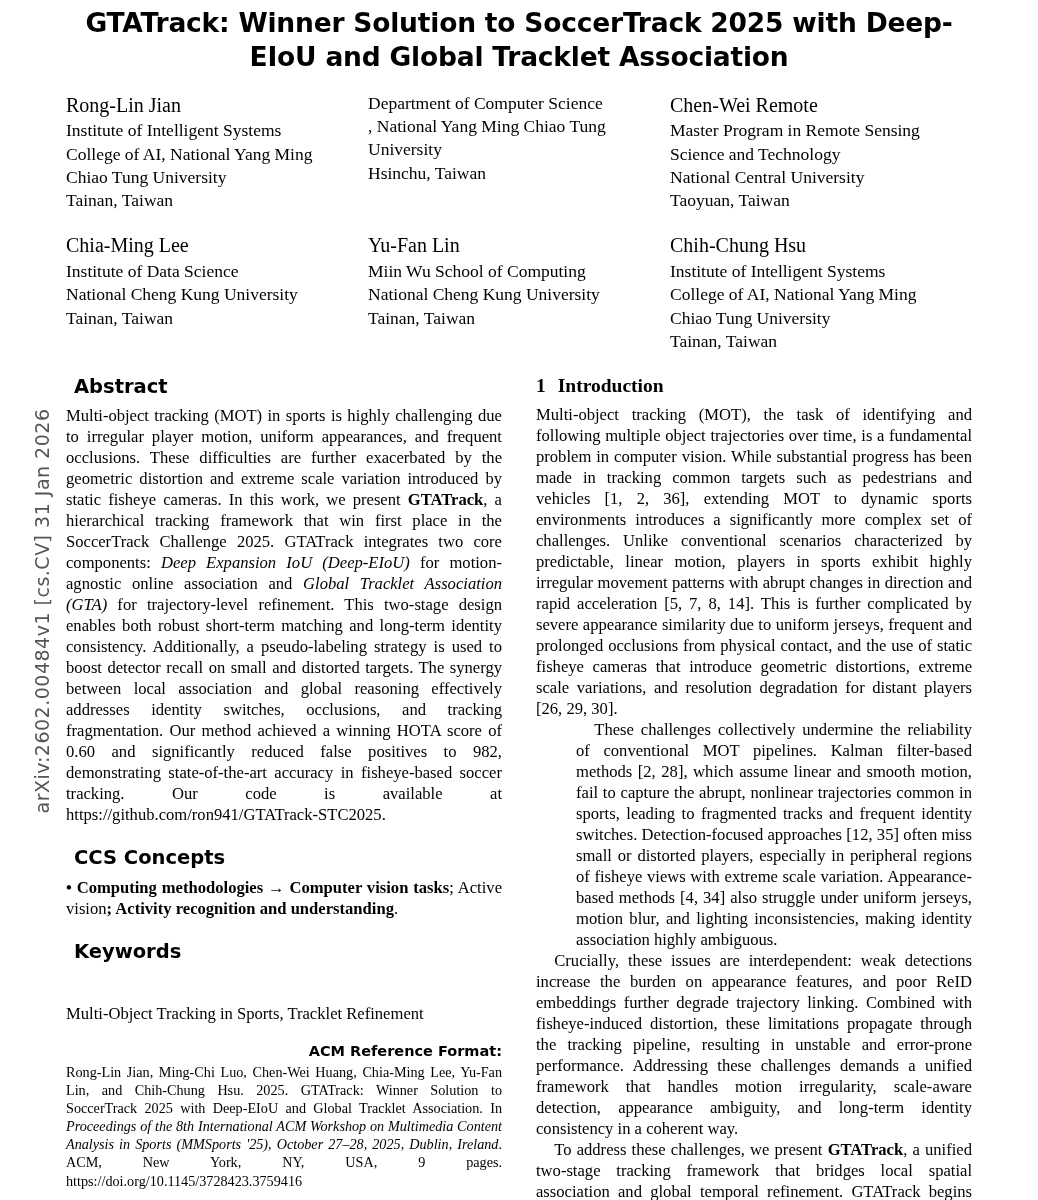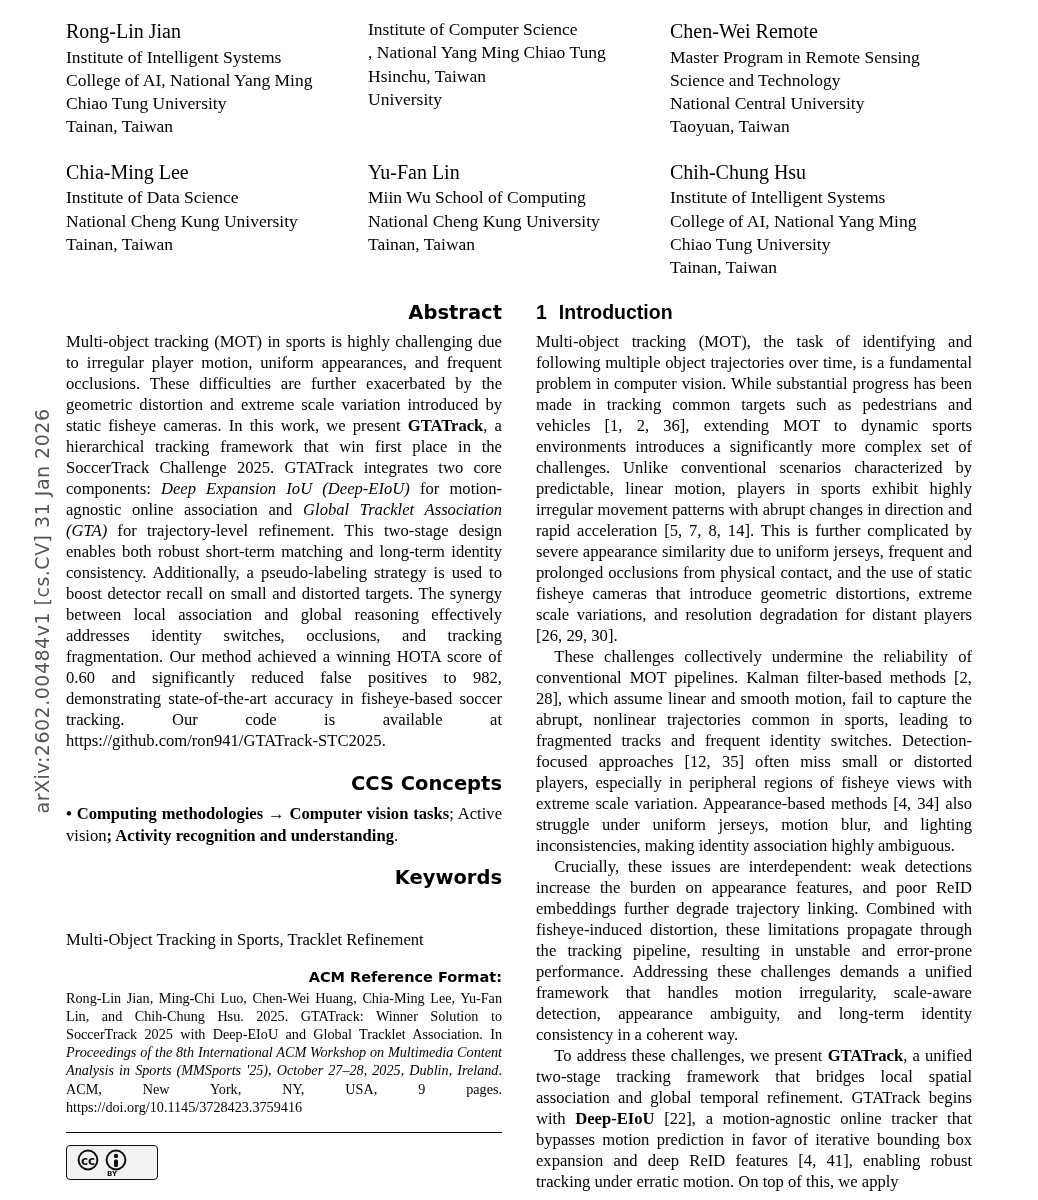--- a/index.html
+++ b/index.html
@@ -73,47 +73,47 @@
     margin-top: 22px;
     gap: 34px;
   }
   .col {
     width: 436px;
   }
   h2.sec {
     font-family: "DejaVu Sans", sans-serif;
     font-weight: bold;
     font-size: 19.5px;
-    margin: 0 0 8px 0;
-    text-align: right;
+    margin: 0 0 8px 8px;
   }
   h2.sec.spaced {
     margin-top: 20px;
   }
   .sec-num-title {
-    font-family: Liberation Sans, sans-serif;
+    font-family: Liberation Serif, serif;
     font-weight: bold;
     font-size: 19.5px;
     margin: 0 0 8px 0;
   }
   .sec-num-title .num {
     margin-right: 12px;
   }
   p.body {
     font-size: 16.6px;
     line-height: 1.265;
     text-align: justify;
     margin: 0;
     hyphens: auto;
   }
   p.body + p.body {
     text-indent: 1.1em;
   }
   p.body.noindent + p.body {
     text-indent: 1.1em;
+    margin-left: 40px;
   }
   .ccs {
     font-size: 16.6px;
     line-height: 1.3;
     text-align: justify;
   }
   .ccs b {
     font-weight: bold;
   }
   .keywords-text {
@@ -156,34 +156,35 @@
 </style>
 </head>
 <body>
 
 <div class="page">
 
   <div class="arxiv-stamp">arXiv:2602.00484v1  [cs.CV]  31 Jan 2026</div>
 
   <div class="content">
 
+    <div class="title">GTATrack: Winner Solution to SoccerTrack 2025 with Deep-EIoU and Global Tracklet Association</div>
 
     <div class="authors">
       <div class="author-col">
         <div class="author-name">Rong-Lin Jian</div>
         <div>Institute of Intelligent Systems</div>
         <div>College of AI, National Yang Ming</div>
         <div>Chiao Tung University</div>
         <div>Tainan, Taiwan</div>
       </div>
       <div class="author-col">
-        <div>Institute of Computer Science</div>
+        <div>Department of Computer Science</div>
         <div>, National Yang Ming Chiao Tung</div>
+        <div>University</div>
         <div>Hsinchu, Taiwan</div>
-        <div>University</div>
       </div>
       <div class="author-col">
         <div class="author-name">Chen-Wei Remote</div>
         <div>Master Program in Remote Sensing</div>
         <div>Science and Technology</div>
         <div>National Central University</div>
         <div>Taoyuan, Taiwan</div>
       </div>
     </div>
 

